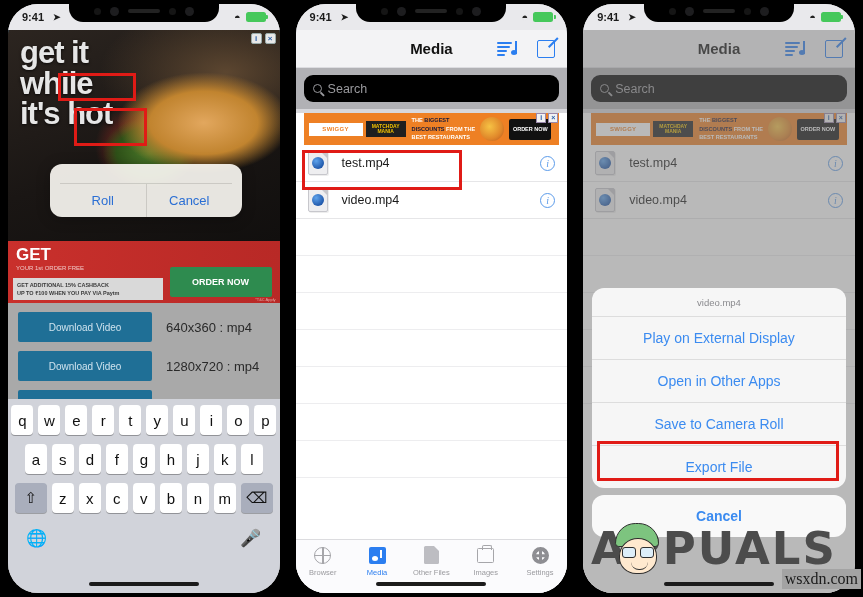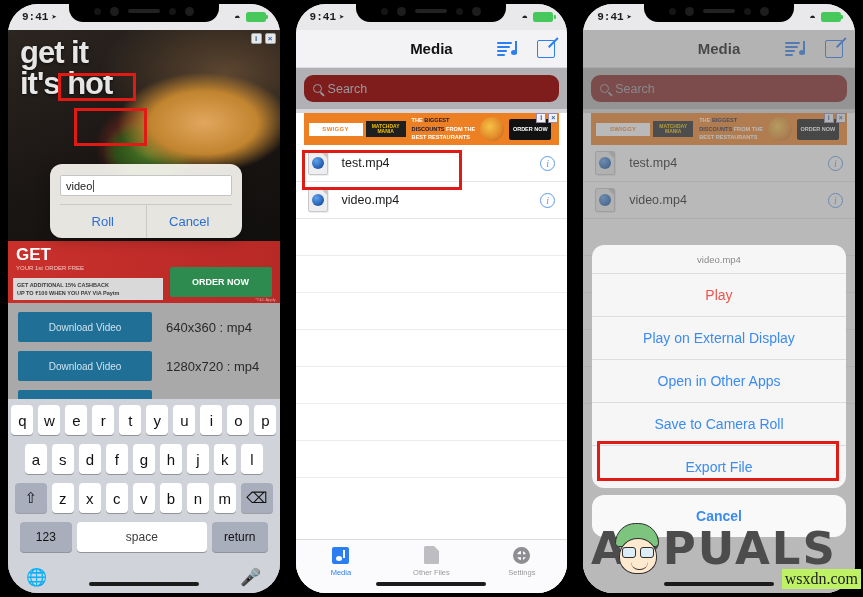--- a/index.html
+++ b/index.html
@@ -42,21 +42,21 @@
 
   
   .statusbar {
     position: relative; z-index: 30;
     height: 26px;
     background: #e9e9ec;
     display: flex; align-items: center;
     padding: 0 14px;
     font-size: 11px; font-weight: bold; color: #1b1b1b;
   }
-  .sb-left { display: flex; align-items: center; gap: 3px; font-family: Liberation Mono, monospace; }
+  .sb-left { display: flex; align-items: center; gap: 9px; }
   .sb-right { margin-left: auto; display: flex; align-items: center; gap: 5px; }
   .loc-arrow { font-size: 9px; }
   .wifi { font-size: 11px; color:#222; }
   .battery {
     width: 20px; height: 10px; border-radius: 2.5px;
     background: #46c85b;
     position: relative;
     display:flex; align-items:center; justify-content:center;
     font-size: 6px; color: #0a4a15; font-weight: bold;
   }
@@ -265,21 +265,21 @@
   .ic-compose:after {
     content:""; position:absolute; right:-4px; top:-4px;
     width: 13px; height: 2.4px; background: #2b7ef0;
     transform: rotate(-45deg); transform-origin: right center;
   }
   .searchwrap {
     background: #b1b1b5;
     padding: 7px 8px;
   }
   .searchbar {
-    height: 27px; background: #7f1d1d; border-radius: 9px;
+    height: 27px; background: #000000; border-radius: 9px;
     display: flex; align-items: center; padding: 0 9px; gap: 6px;
   }
   .mag {
     width: 9px; height: 9px; border: 1.5px solid #9a9a9e; border-radius: 50%;
     position: relative; flex: none;
   }
   .mag:after{
     content:""; position:absolute; right:-4px; bottom:-2px;
     width:4.5px; height:1.5px; background:#9a9a9e; transform:rotate(45deg);
   }
@@ -501,21 +501,21 @@
   }
   .wm-glass.l { left: 2px; }
   .wm-glass.r { right: 2px; }
   .wm-mouth {
     position: absolute; left: 11px; top: 23px;
     width: 17px; height: 8px; border-bottom: 1.6px solid #2f2f2f;
     border-radius: 0 0 10px 10px;
   }
   .wm-url {
     position: absolute; right: 0; bottom: 0;
-    background: #bef264; color: #1b1b1b;
+    background: #a3a3a3; color: #1b1b1b;
     font-size: 16px; padding: 1px 3px;
     font-family: "Liberation Serif", serif;
   }
 </style>
 </head>
 <body>
 
 <div class="stage">
 
   <div class="phone">
@@ -531,20 +531,21 @@
           <span class="battery"></span>
         </span>
       </div>
 
       <div class="screen">
 
         <div class="p1-ad">
           <div class="food-img"></div>
           <div class="ad-caption">
             <div>get it</div>
+            <div>while</div>
             <div>it's hot</div>
           </div>
           <div class="ad-badges">
             <div class="ad-badge">i</div>
             <div class="ad-badge">×</div>
           </div>
         </div>
 
         <div class="p1-redband">
           <div class="rb-get">GET</div>
@@ -600,36 +601,27 @@
             <div class="key wide">⇧</div>
             <div class="key">z</div>
             <div class="key">x</div>
             <div class="key">c</div>
             <div class="key">v</div>
             <div class="key">b</div>
             <div class="key">n</div>
             <div class="key">m</div>
             <div class="key wide">⌫</div>
           </div>
-          <div class="kb-row">
-            <div class="key num">123</div>
-            <div class="key space">space</div>
-            <div class="key ret">return</div>
-          </div>
           <div class="kb-bottom">
             <div class="kb-ico">🌐</div>
             <div class="kb-ico">🎤</div>
           </div>
         </div>
 
         <div class="dialog">
-          <div class="dlg-input">
-            <span>video</span>
-              <span class="caret"></span>
-          </div>
           <div class="dlg-actions">
             <div class="dlg-btn left">Roll</div>
             <div class="dlg-btn">Cancel</div>
           </div>
         </div>
 
         <div class="annot" style="left:50px;top:43px;width:78px;height:28px;"></div>
         <div class="annot" style="left:66px;top:78px;width:73px;height:38px;"></div>
 
         <div class="home-bar"></div>
@@ -719,31 +711,43 @@
             <div class="empty-row"></div>
             <div class="empty-row"></div>
             <div class="empty-row"></div>
             <div class="empty-row"></div>
           </div>
         </div>
 
         <div class="annot" style="left:6px;top:120px;width:160px;height:40px;"></div>
 
         <div class="tabbar">
+          <div class="tab">
+            <span class="tab-glyph">
+                <span class="gl-globe"></span>
+              </span>
+            <span>Browser</span>
+          </div>
           <div class="tab active">
             <span class="tab-glyph">
                 <span class="gl-media"></span>
               </span>
             <span>Media</span>
           </div>
           <div class="tab">
             <span class="tab-glyph">
                 <span class="gl-doc"></span>
               </span>
             <span>Other Files</span>
+          </div>
+          <div class="tab">
+            <span class="tab-glyph">
+                <span class="gl-img"></span>
+              </span>
+            <span>Images</span>
           </div>
           <div class="tab">
             <span class="tab-glyph">
                 <span class="gl-gear"></span>
               </span>
             <span>Settings</span>
           </div>
         </div>
 
         <div class="home-bar"></div>
@@ -833,21 +837,20 @@
             <div class="empty-row"></div>
             <div class="empty-row"></div>
           </div>
         </div>
 
         <div class="dim"></div>
 
         <div class="sheet">
           <div class="sheet-group">
             <div class="sheet-title">video.mp4</div>
-            <div class="sheet-item destructive">Play</div>
             <div class="sheet-item">Play on External Display</div>
             <div class="sheet-item">Open in Other Apps</div>
             <div class="sheet-item">Save to Camera Roll</div>
             <div class="sheet-item">Export File</div>
           </div>
           <div class="sheet-cancel">Cancel</div>
         </div>
 
         <div class="annot" style="left:14px;top:411px;width:242px;height:40px;"></div>
 

